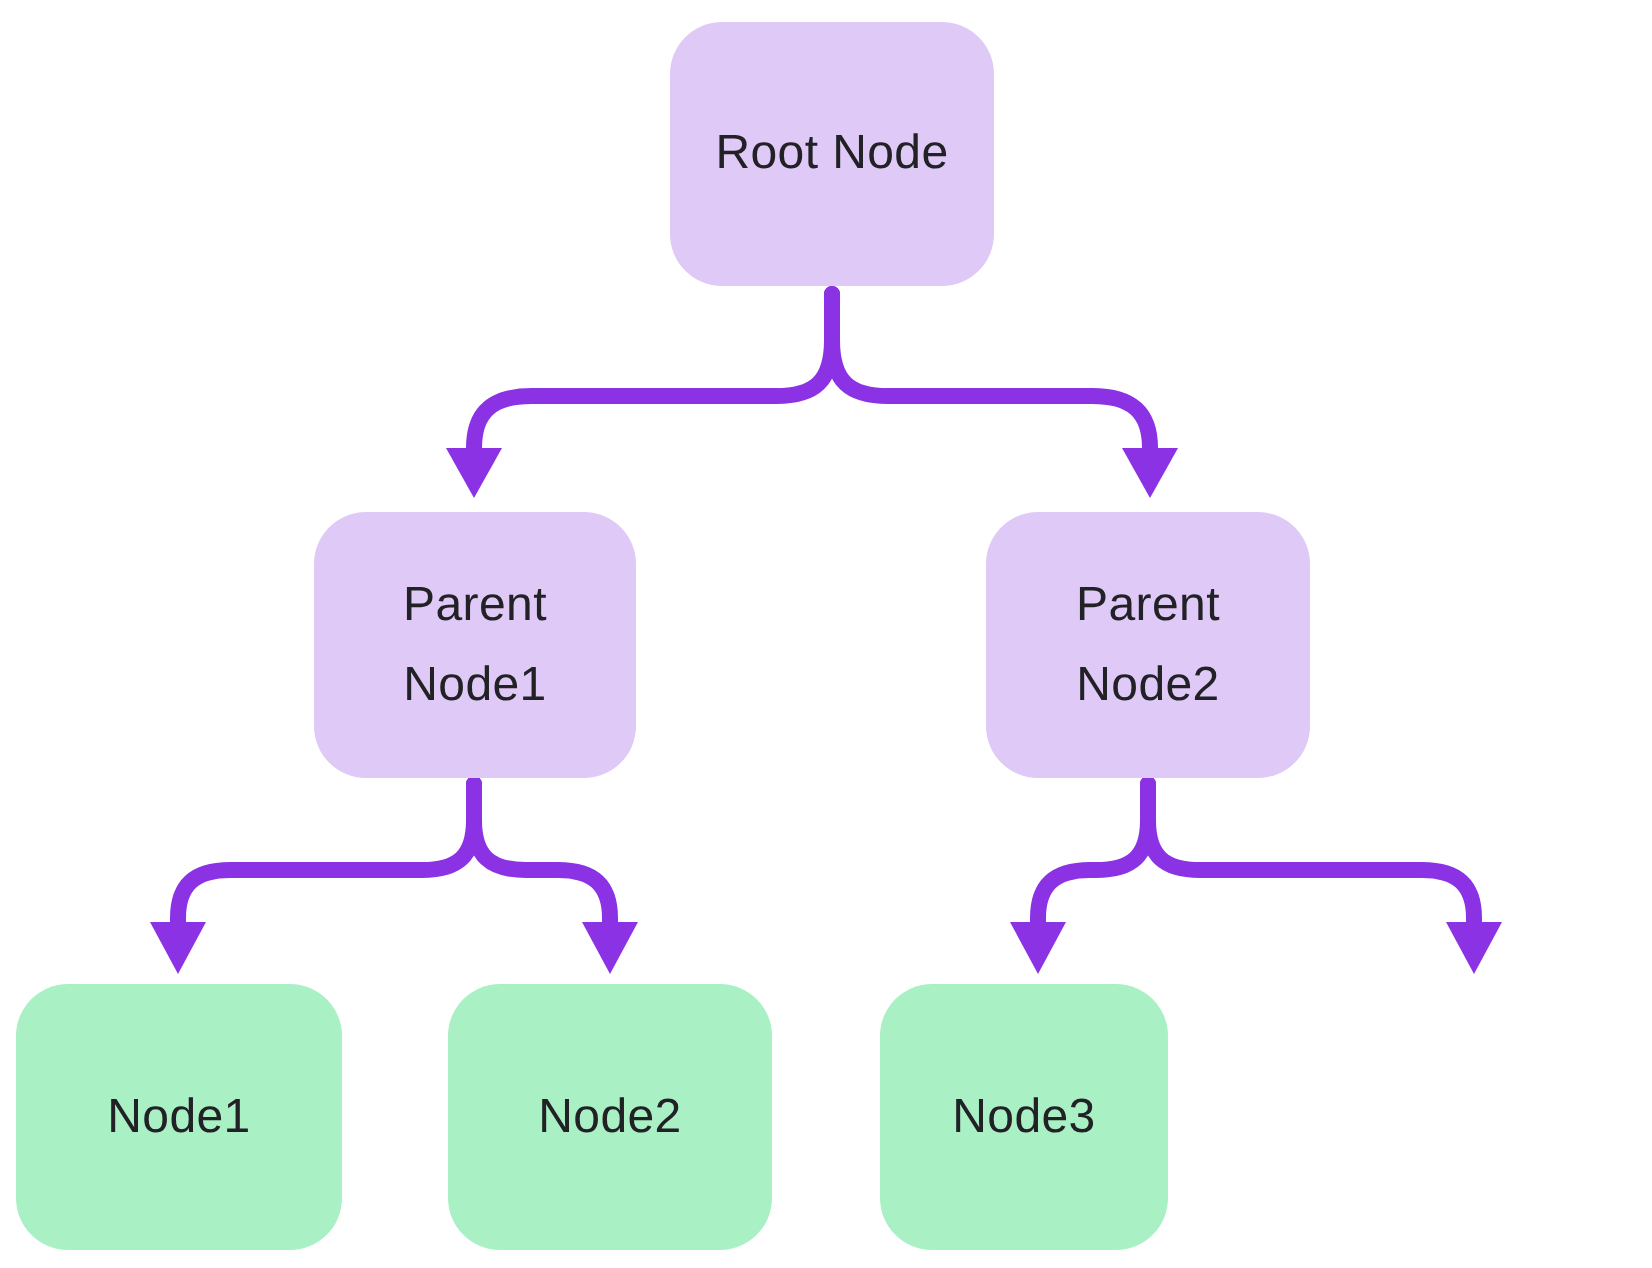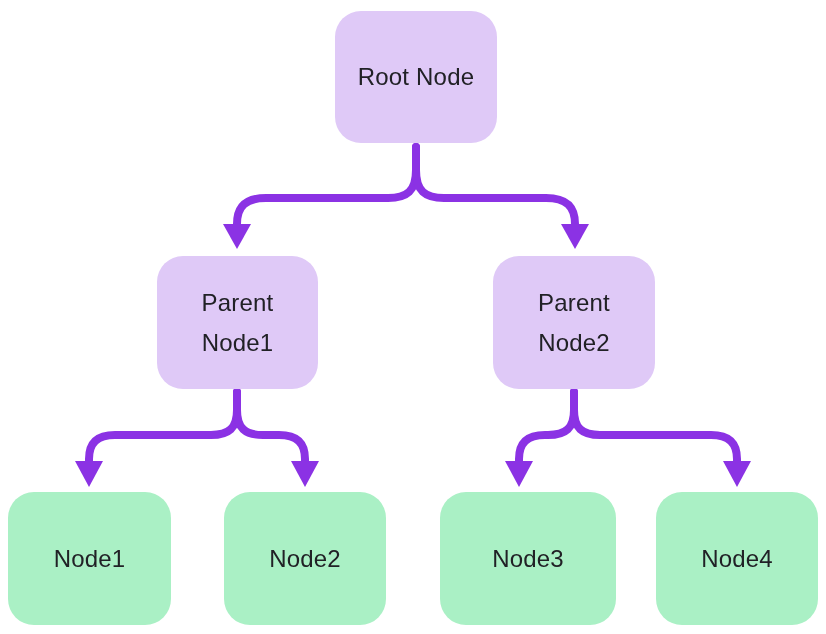--- a/index.html
+++ b/index.html
@@ -106,25 +106,20 @@
       <span>Node1</span>
     </div>
   </div>
 
   <div class="node green" style="left:224px; top:492px; width:162px; height:133px;">
     <div class="label">
       <span>Node2</span>
     </div>
   </div>
 
-  <div class="node green" style="left:440px; top:492px; width:176px; height:133px;">
+  <div class="node green" style="left:440px; top:492px; width:144px; height:133px;">
     <div class="label">
       <span>Node3</span>
     </div>
   </div>
 
-  <div class="node green" style="left:656px; top:492px; width:162px; height:133px;">
-    <div class="label">
-      <span>Node4</span>
-    </div>
-  </div>
 
 </div>
 
 </body></html>

